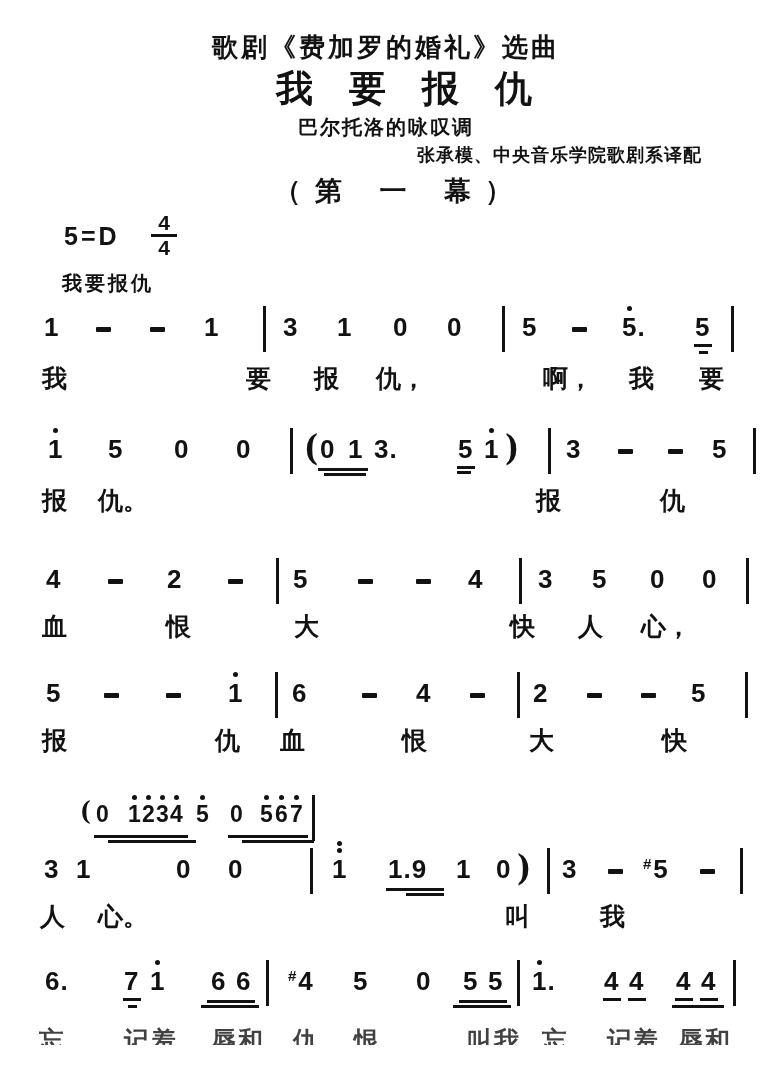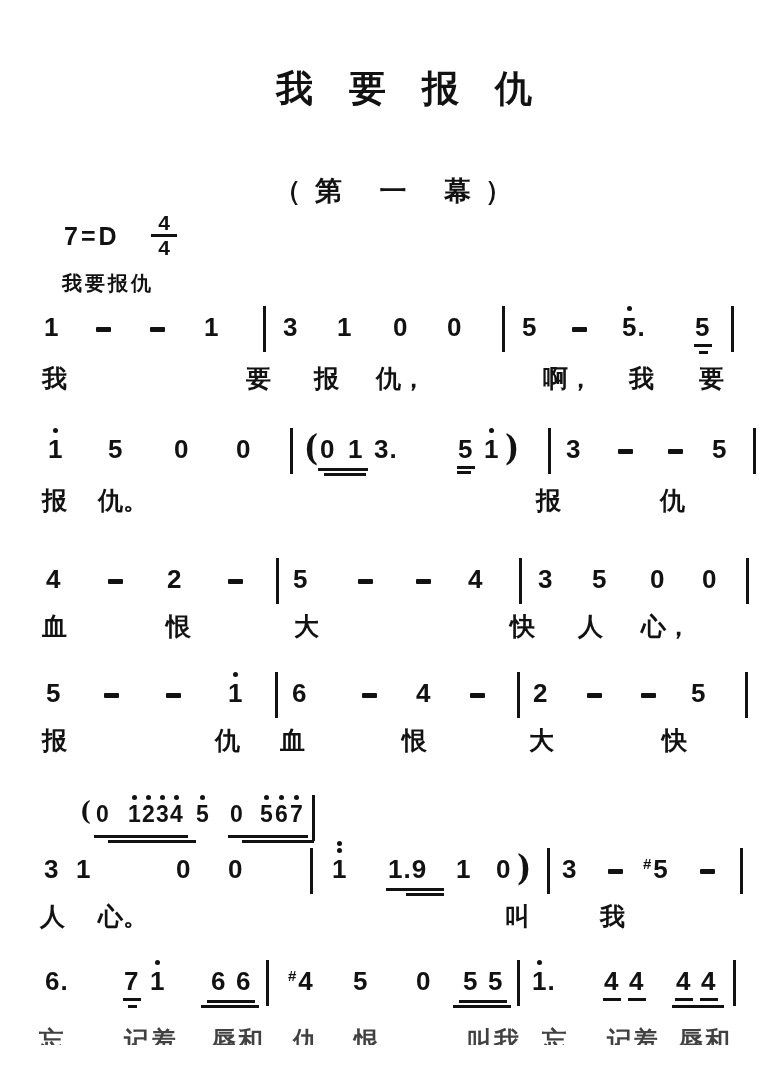--- a/index.html
+++ b/index.html
@@ -43,24 +43,27 @@
   .odot{position:absolute;left:50%;margin-left:-3px;width:5px;height:5px;
     background:#121212;border-radius:50%;}
   .uline{position:absolute;left:-1px;height:3px;background:#121212;}
   .dbm{position:absolute;top:39px;left:4px;width:9px;height:3px;background:#121212;}
   .sh{font-size:15px;position:relative;top:-9px;margin-right:1px;}
 </style>
 </head>
 <body>
 
 <div class="page">
+  <div class="hline series">歌剧《费加罗的婚礼》选曲</div>
   <div class="hline songtitle">我要报仇</div>
+  <div class="hline subtitle">巴尔托洛的咏叹调</div>
+  <div class="credit">张承模、中央音乐学院歌剧系译配</div>
   <div class="hline act">（第 一 幕）</div>
 
-  <div class="keysig">7=D</div>
+  <div class="keysig">5=D</div>
   <div class="meter">
     <span class="mnum">4</span>
     <span class="mbar"></span>
     <span class="mnum">4</span>
   </div>
   <div class="tempo">我要报仇</div>
 
   <div id="score">
       <div class="nrow" style="top: 308px;">
         <span class="note" style="left: 44px;">1</span>

